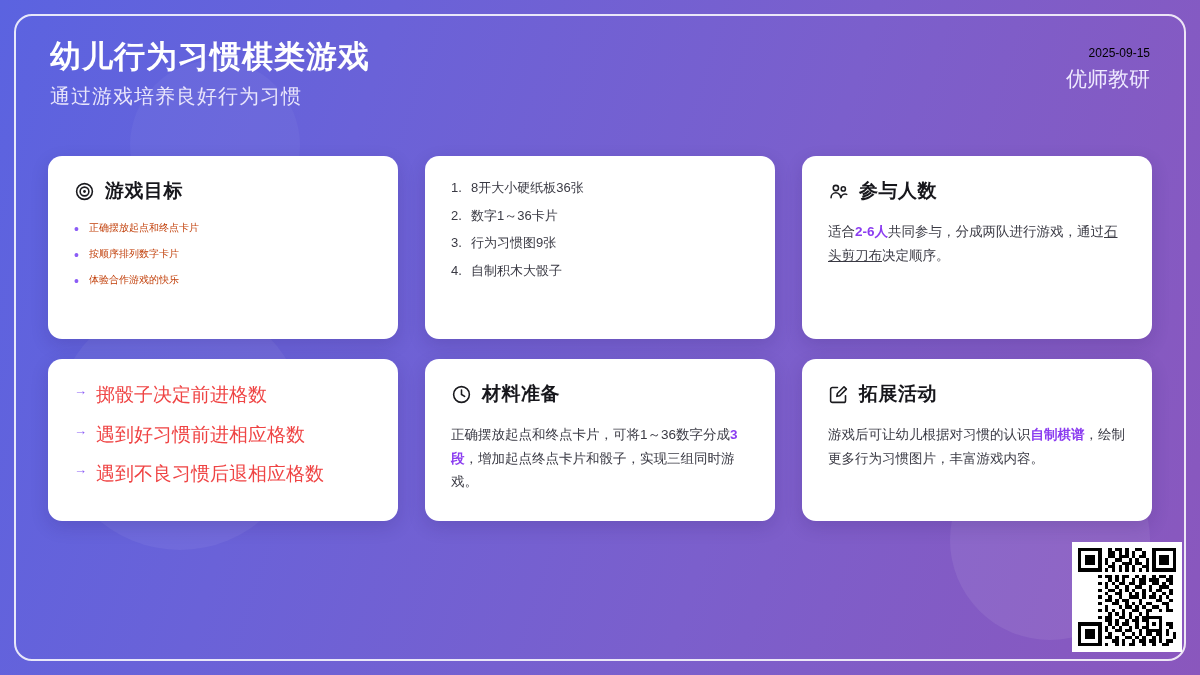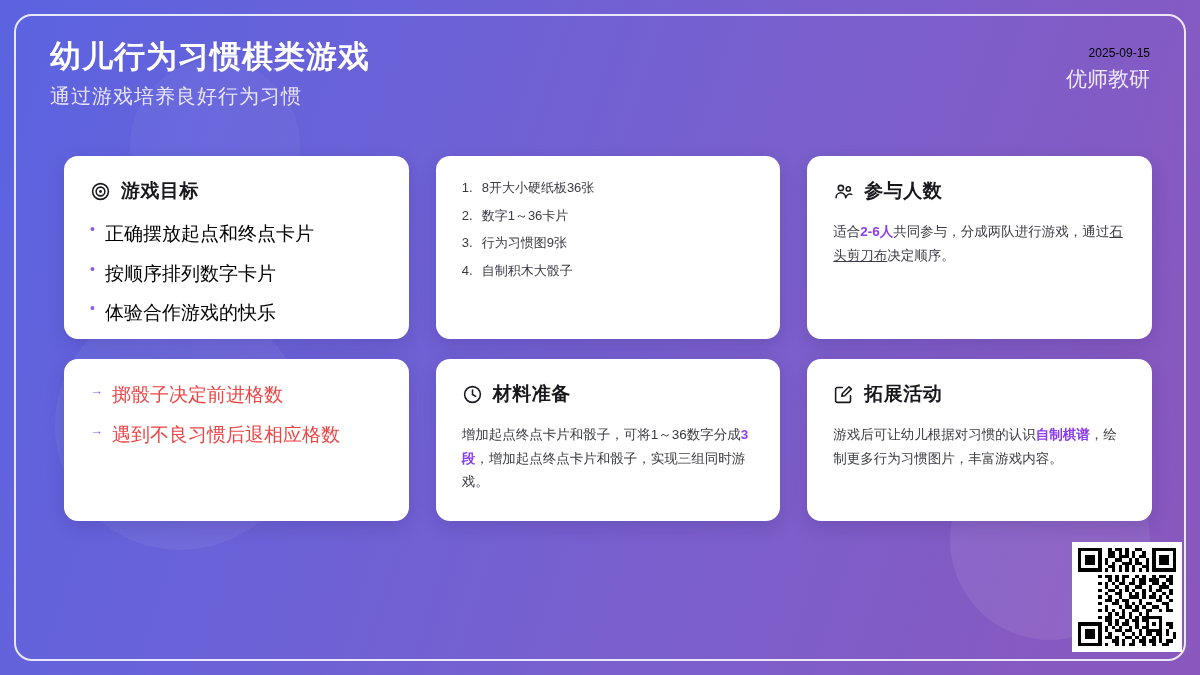--- a/index.html
+++ b/index.html
@@ -44,21 +44,21 @@
     font-weight: 500;
     letter-spacing: 1px;
     margin-top: 6px;
   }
   .meta { text-align: right; padding-top: 6px; }
   .meta-date { color: #000000; font-size: 12px; line-height: 1.55; }
   .meta-org  { color: #efeaff; font-size: 21px; line-height: 1.55; }
 
   .grid {
     position: absolute;
-    left: 64px; top: 156px; right: 48px;
+    left: 48px; top: 156px; right: 48px;
     display: grid;
     grid-template-columns: repeat(3, 1fr);
     grid-template-rows: 183px 162px;
     gap: 20px 27px;
   }
   .card {
     background: #ffffff;
     border-radius: 14px;
     padding: 22px 26px 18px 26px;
     box-shadow: 0 6px 18px rgba(40,20,90,0.16);
@@ -71,22 +71,22 @@
   .card-icon { width: 21px; height: 21px; flex: 0 0 21px; display: block; color: #1b1b1f; }
   .card-icon svg { width: 21px; height: 21px; display: block; }
   .card-title {
     font-size: 19px; font-weight: 700; color: #17171c; letter-spacing: 0.5px;
   }
 
   ul.bullets, ol.numbers { list-style: none; }
   ul.bullets li {
     position: relative;
     padding-left: 15px;
-    font-size: 19px;
-    color: #000000;
+    font-size: 10px;
+    color: #c2410c;
     line-height: 1.5;
     margin-bottom: 11px;
   }
   ul.bullets li::before {
     content: "•";
     position: absolute; left: 0; top: -1px;
     color: #8b5cf6;
     font-size: 14px;
   }
   ol.numbers { counter-reset: n; }
@@ -198,36 +198,37 @@
       <span class="card-title">参与人数</span>
     </div>
     <p class="para">
       <span>适合</span><span class="hl">2-6人</span><span>共同参与，分成两队进行游戏，通过</span><span class="ul-link">石头剪刀布</span><span>决定顺序。</span>
     </p>
   </div>
 
   <div class="card">
     <ul class="arrows">
       <li>掷骰子决定前进格数</li>
+      <li>遇到好习惯前进相应格数</li>
       <li>遇到不良习惯后退相应格数</li>
     </ul>
   </div>
 
   <div class="card">
     <div class="card-head">
       <span class="card-icon">
         <svg viewBox="0 0 24 24" fill="none" stroke="currentColor" stroke-width="1.8" stroke-linecap="round">
           <circle cx="12" cy="12" r="9"></circle>
             <path d="M12 6.8V12l3.6 2.2"></path>
         </svg>
       </span>
       <span class="card-title">材料准备</span>
     </div>
     <p class="para">
-      <span>增加起点终点卡片和骰子，可将1～36数字分成</span><span class="hl">3段</span><span>，增加起点终点卡片和骰子，实现三组同时游戏。</span>
+      <span>正确摆放起点和终点卡片，可将1～36数字分成</span><span class="hl">3段</span><span>，增加起点终点卡片和骰子，实现三组同时游戏。</span>
     </p>
   </div>
 
   <div class="card">
     <div class="card-head">
       <span class="card-icon">
         <svg viewBox="0 0 24 24" fill="none" stroke="currentColor" stroke-width="1.8" stroke-linecap="round" stroke-linejoin="round">
           <path d="M20 13.5V19a2 2 0 0 1-2 2H5a2 2 0 0 1-2-2V6a2 2 0 0 1 2-2h5.8"></path>
           <path d="M18.3 3.2 21 5.9l-7.6 7.6-3.3.6.6-3.3z"></path>
         </svg>

